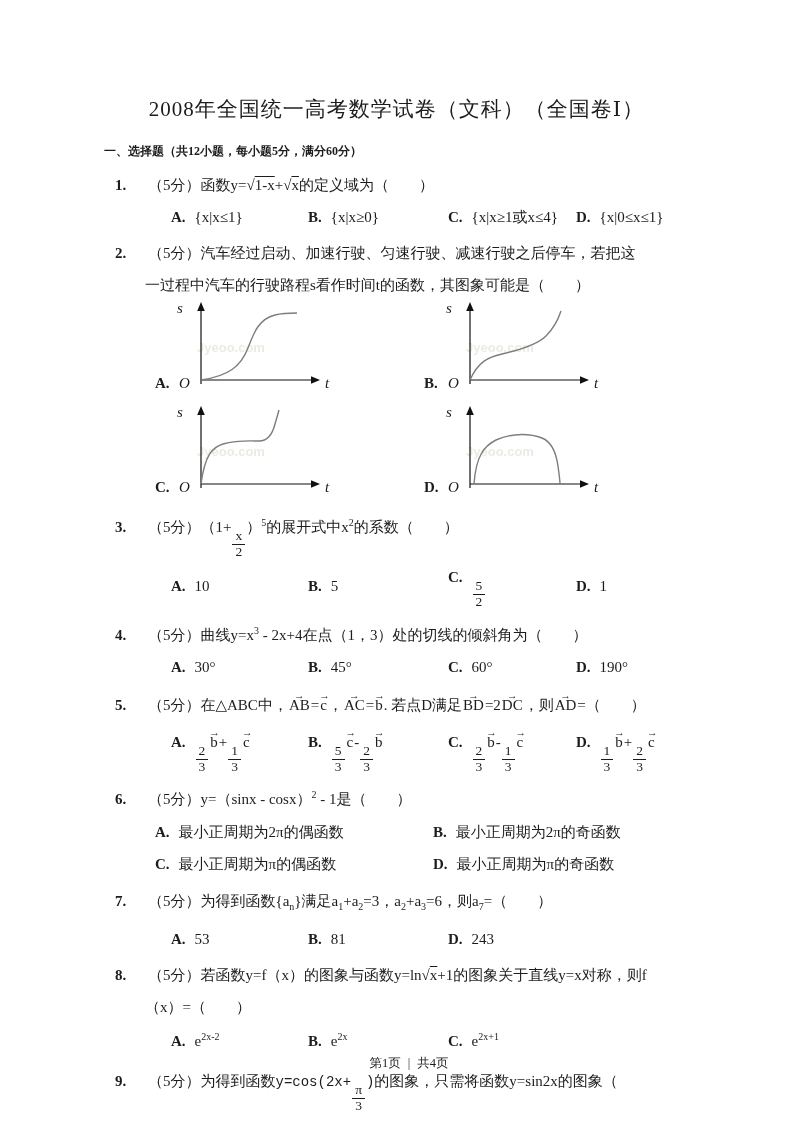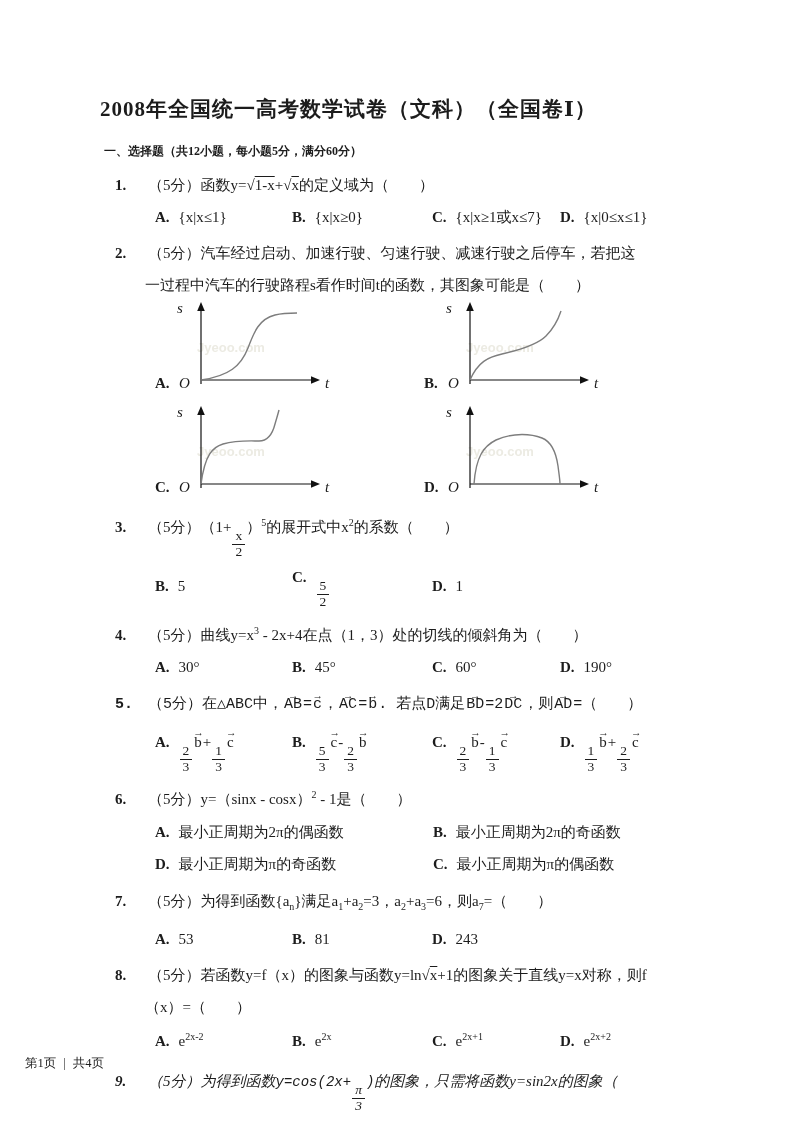--- a/index.html
+++ b/index.html
@@ -8,31 +8,31 @@
     width:793px;height:1122px;
     background:#fff;
     box-sizing:border-box;
     padding:95px 100px 0 100px;
     font-family:"Liberation Serif","DejaVu Serif",serif;
     color:#1c1c1c;
     font-size:15px;
     overflow:hidden;
   }
   .title{
-    font-size:21px;font-weight:bold;
+    font-size:21px;font-weight:normal;text-align:center;
     margin:0 0 20px 0;letter-spacing:1px;
   }
   .section{
     font-size:12px;font-weight:bold;margin:0 0 10px 0;padding-left:4px;
   }
   .q{padding-left:15px;margin-bottom:6px;}
   .stem{line-height:30px;margin-bottom:2px;}
   .qnum{display:inline-block;min-width:33px;font-weight:bold;}
   .line2{padding-left:30px;line-height:30px;}
-  .optrow{display:grid;grid-template-columns:137px 140px 128px auto;margin-left:40px;line-height:30px;align-items:center;}
+  .optrow{display:grid;grid-template-columns:137px 140px 128px auto;margin-left:56px;line-height:30px;align-items:center;}
   .optrow2{display:grid;grid-template-columns:278px auto;margin-left:40px;line-height:32px;}
   .opt .ol{font-weight:bold;margin-right:9px;}
   
   .radbar{text-decoration:overline;}
   .frac{display:inline-flex;flex-direction:column;align-items:center;vertical-align:-0.6em;line-height:1.1;font-size:13.5px;margin:0 1px;}
   .frac .fn{border-bottom:1px solid #1c1c1c;padding:0 3px;}
   .frac .fd{padding:0 2px;}
   sup{font-size:10px;}
   sub{font-size:10px;}
   .vec{position:relative;display:inline-block;padding:0 1px;}
@@ -43,40 +43,40 @@
   .gpanel{position:relative;width:276px;height:96px;}
   .glabel{position:absolute;left:0;bottom:4px;font-weight:bold;}
   .gorigin{position:absolute;left:24px;bottom:4px;font-style:italic;}
   .gs{position:absolute;left:22px;top:0;font-style:italic;}
   .gt{position:absolute;left:170px;bottom:4px;font-style:italic;}
   .gwm{position:absolute;left:42px;top:40px;font-size:13px;font-weight:bold;color:#ecebe3;font-family:"Liberation Sans",sans-serif;}
   .gsvg{position:absolute;left:38px;top:0;}
   .axis{stroke:#111;stroke-width:1.2;fill:none;}
   .ah{fill:#111;stroke:none;}
   .curve{stroke:#7d7d7d;stroke-width:1.4;fill:none;}
-  .footer{position:absolute;left:0;right:0;bottom:50px;text-align:left;font-size:12.5px;padding-left:25px;}
+  .footer{position:absolute;left:0;right:0;bottom:50px;text-align:center;font-size:12.5px;padding-left:25px;}
   .footer .fsep{margin:0 7px;color:#333;}
 </style>
 </head>
 <body>
 
 <div class="page">
 
   <h1 class="title">2008年全国统一高考数学试卷（文科）（全国卷Ⅰ）</h1>
 
   <div class="section">一、选择题（共12小题，每小题5分，满分60分）</div>
 
   <div class="q">
     <div class="stem">
       <span class="qnum">1.</span><span>（5分）</span><span>函数y=</span><span class="radsign">√</span><span class="radbar">1-x</span><span>+</span><span class="radsign">√</span><span class="radbar">x</span><span>的定义域为（　　）</span>
     </div>
     <div class="optrow">
       <span class="opt"><span class="ol">A.</span><span>{x|x≤1}</span></span>
       <span class="opt"><span class="ol">B.</span><span>{x|x≥0}</span></span>
-      <span class="opt"><span class="ol">C.</span><span>{x|x≥1或x≤7}</span></span>
+      <span class="opt"><span class="ol">C.</span><span>{x|x≥1或x≤4}</span></span>
       <span class="opt"><span class="ol">D.</span><span>{x|0≤x≤1}</span></span>
     </div>
   </div>
 
   <div class="q">
     <div class="stem">
       <span class="qnum">2.</span><span>（5分）</span><span>汽车经过启动、加速行驶、匀速行驶、减速行驶之后停车，若把这</span>
     </div>
     <div class="line2">一过程中汽车的行驶路程s看作时间t的函数，其图象可能是（　　）</div>
 
@@ -148,20 +148,21 @@
   </div>
 
   <div class="q">
     <div class="stem">
       <span class="qnum">3.</span><span>（5分）</span><span>（1+</span><span class="frac">
           <span class="fn">x</span>
           <span class="fd">2</span>
         </span><span>）</span><sup>5</sup><span>的展开式中x</span><sup>2</sup><span>的系数（　　）</span>
     </div>
     <div class="optrow">
+      <span class="opt"><span class="ol">A.</span><span>10</span></span>
       <span class="opt"><span class="ol">B.</span><span>5</span></span>
       <span class="opt"><span class="ol">C.</span><span class="frac">
             <span class="fn">5</span>
             <span class="fd">2</span>
           </span></span>
       <span class="opt"><span class="ol">D.</span><span>1</span></span>
     </div>
   </div>
 
   <div class="q">
@@ -170,21 +171,21 @@
     </div>
     <div class="optrow">
       <span class="opt"><span class="ol">A.</span><span>30°</span></span>
       <span class="opt"><span class="ol">B.</span><span>45°</span></span>
       <span class="opt"><span class="ol">C.</span><span>60°</span></span>
       <span class="opt"><span class="ol">D.</span><span>190°</span></span>
     </div>
   </div>
 
   <div class="q">
-    <div class="stem" style="line-height:34px;font-family:Liberation Mono, monospace;">
+    <div class="stem" style="line-height:34px;">
       <span class="qnum">5.</span><span>（5分）</span><span>在△ABC中，</span><span class="vec">AB</span><span>=</span><span class="vec">c</span><span>，</span><span class="vec">AC</span><span>=</span><span class="vec">b</span><span>. 若点D满足</span><span class="vec">BD</span><span>=2</span><span class="vec">DC</span><span>，则</span><span class="vec">AD</span><span>=（　　）</span>
     </div>
     <div class="optrow" style="line-height:36px;">
       <span class="opt"><span class="ol">A.</span><span class="frac">
             <span class="fn">2</span>
             <span class="fd">3</span>
           </span><span class="vec">b</span><span>+</span><span class="frac">
             <span class="fn">1</span>
             <span class="fd">3</span>
           </span><span class="vec">c</span></span>
@@ -214,22 +215,22 @@
 
   <div class="q">
     <div class="stem">
       <span class="qnum">6.</span><span>（5分）</span><span>y=（sinx - cosx）</span><sup>2</sup><span> - 1是（　　）</span>
     </div>
     <div class="optrow2">
       <span class="opt"><span class="ol">A.</span><span>最小正周期为2π的偶函数</span></span>
       <span class="opt"><span class="ol">B.</span><span>最小正周期为2π的奇函数</span></span>
     </div>
     <div class="optrow2">
+      <span class="opt"><span class="ol">C.</span><span>最小正周期为π的偶函数</span></span>
       <span class="opt"><span class="ol">D.</span><span>最小正周期为π的奇函数</span></span>
-      <span class="opt"><span class="ol">C.</span><span>最小正周期为π的偶函数</span></span>
     </div>
   </div>
 
   <div class="q">
     <div class="stem">
       <span class="qnum">7.</span><span>（5分）</span><span>为得到函数{a</span><sub>n</sub><span>}满足a</span><sub>1</sub><span>+a</span><sub>2</sub><span>=3，a</span><sub>2</sub><span>+a</span><sub>3</sub><span>=6，则a</span><sub>7</sub><span>=（　　）</span>
     </div>
     <div class="optrow">
       <span class="opt"><span class="ol">A.</span><span>53</span></span>
       <span class="opt"><span class="ol">B.</span><span>81</span></span>
@@ -239,26 +240,25 @@
 
   <div class="q">
     <div class="stem">
       <span class="qnum">8.</span><span>（5分）</span><span>若函数y=f（x）的图象与函数y=ln</span><span class="radsign">√</span><span class="radbar">x</span><span>+1的图象关于直线y=x对称，则f</span>
     </div>
     <div class="line2">（x）=（　　）</div>
     <div class="optrow">
       <span class="opt"><span class="ol">A.</span><span>e</span><sup>2x-2</sup></span>
       <span class="opt"><span class="ol">B.</span><span>e</span><sup>2x</sup></span>
       <span class="opt"><span class="ol">C.</span><span>e</span><sup>2x+1</sup></span>
-      <span class="opt"><span class="ol">D.</span><span>e</span><sup>2x+2</sup></span>
-    </div>
-  </div>
-
-  <div class="q">
-    <div class="stem" style="line-height:38px;font-style:italic;">
+    </div>
+  </div>
+
+  <div class="q">
+    <div class="stem" style="line-height:38px;">
       <span class="qnum">9.</span><span>（5分）</span><span>为得到函数</span><span class="mono">y=cos(2x+</span><span class="frac">
           <span class="fn">π</span>
           <span class="fd">3</span>
         </span><span class="mono">)</span><span>的图象，只需将函数y=sin2x的图象（</span>
     </div>
   </div>
 
   <div class="footer">
     <span>第1页</span><span class="fsep">|</span><span>共4页</span>
   </div>

